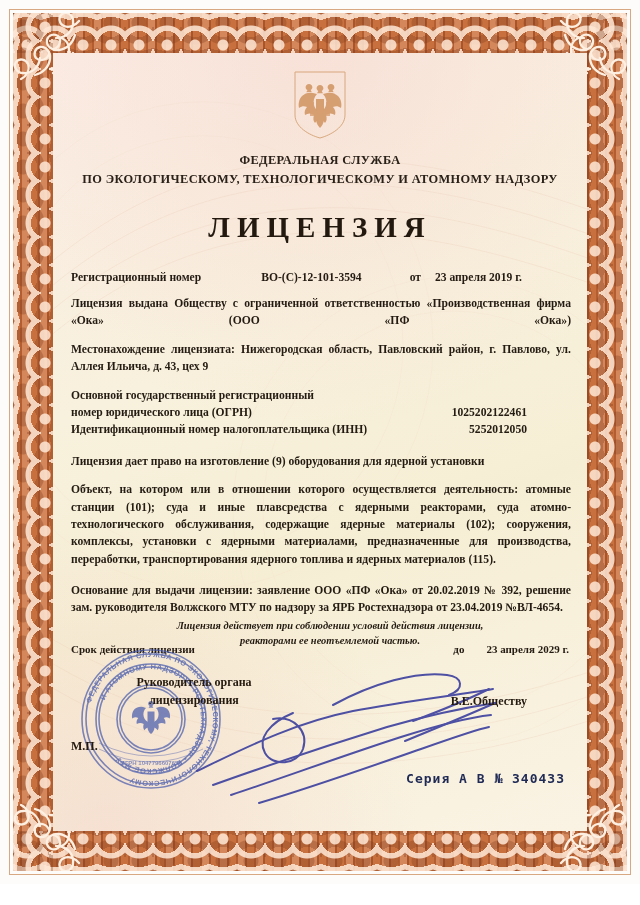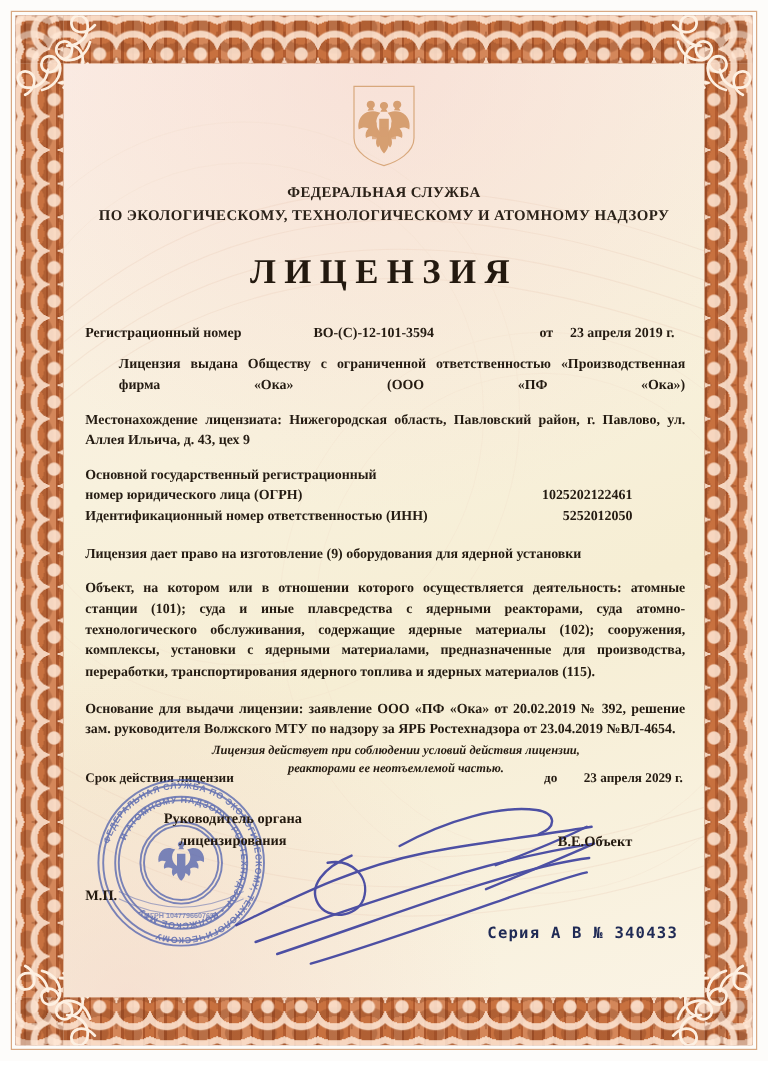--- a/index.html
+++ b/index.html
@@ -94,26 +94,26 @@
     position:absolute;left:18px;right:18px;top:158px;
     text-align:center;color:#23190f;
     font-size:29px;font-weight:bold;letter-spacing:7px;
   }
 
   
   .body{position:absolute;left:18px;right:16px;top:218px;color:#241b12;}
   .row{font-size:11.6px;font-weight:bold;line-height:1.5;}
   .block{margin-bottom:11px;}
   .justify{text-align:justify;text-align-last:left;}
-  .just-all{text-align:justify;text-align-last:justify;margin-left:28px;}
+  .just-all{text-align:justify;text-align-last:justify;}
 
   .regline{display:flex;align-items:baseline;font-size:11.6px;font-weight:bold;}
   .regline .lbl{white-space:nowrap;}
   .regline .num{margin-left:60px;white-space:nowrap;}
-  .regline .ot{margin-left:88px;}
+  .regline .ot{margin-left:48px;}
   .regline .date{margin-left:14px;white-space:nowrap;}
 
   .kv{display:flex;align-items:baseline;font-size:11.6px;font-weight:bold;line-height:1.5;}
   .kv .k{flex:0 0 auto;}
   .kv .v{margin-left:auto;padding-right:44px;white-space:nowrap;}
 
   .validity{display:flex;align-items:baseline;font-size:11px;font-weight:bold;}
   .validity .v-lbl{white-space:nowrap;}
   .validity .v-do{margin-left:auto;}
   .validity .v-date{margin-left:22px;white-space:nowrap;padding-right:2px;margin-top:12px;}
@@ -285,21 +285,21 @@
         <div class="block row justify">Местонахождение лицензиата: Нижегородская область, Павловский район, г. Павлово, ул. Аллея Ильича, д. 43, цех 9</div>
 
         <div class="kv">
           <span class="k">Основной государственный регистрационный</span>
         </div>
         <div class="kv">
           <span class="k">номер юридического лица (ОГРН)</span>
           <span class="v">1025202122461</span>
         </div>
         <div class="kv" style="margin-bottom:11px;">
-          <span class="k">Идентификационный номер ответственностью (ИНН)</span>
+          <span class="k">Идентификационный номер налогоплательщика (ИНН)</span>
           <span class="v">5252012050</span>
         </div>
 
         <div class="block row" style="margin-top:14px;">Лицензия дает право на изготовление (9) оборудования для ядерной установки</div>
 
         <div class="block row justify">Объект, на котором или в отношении которого осуществляется деятельность: атомные станции (101); суда и иные плавсредства с ядерными реакторами, суда атомно-технологического обслуживания, содержащие ядерные материалы (102); сооружения, комплексы, установки с ядерными материалами, предназначенные для производства, переработки, транспортирования ядерного топлива и ядерных материалов (115).</div>
 
         <div class="block row justify" style="margin-top:14px;">Основание для выдачи лицензии: заявление ООО «ПФ «Ока» от 20.02.2019 № 392, решение зам. руководителя Волжского МТУ  по  надзору  за ЯРБ Ростехнадзора от 23.04.2019  №ВЛ-4654.</div>
 
         <div class="validity" style="margin-top:14px;">
@@ -362,20 +362,20 @@
             <path d="M160 52 C 200 30, 244 18, 274 22 C 290 24, 292 36, 276 42"></path>
           </g>
         </svg>
       </div>
 
       <div class="sig">
         <div class="sig-role">
           <div>Руководитель органа</div>
           <div>лицензирования</div>
         </div>
-        <div class="sig-name">В.Е.Объект</div>
+        <div class="sig-name">В.Е.Обществу</div>
         <div class="mp">М.П.</div>
         <div class="serial">Серия А В № 340433</div>
       </div>
 
     </div>
   </div>
 </div>
 
 </body></html>

